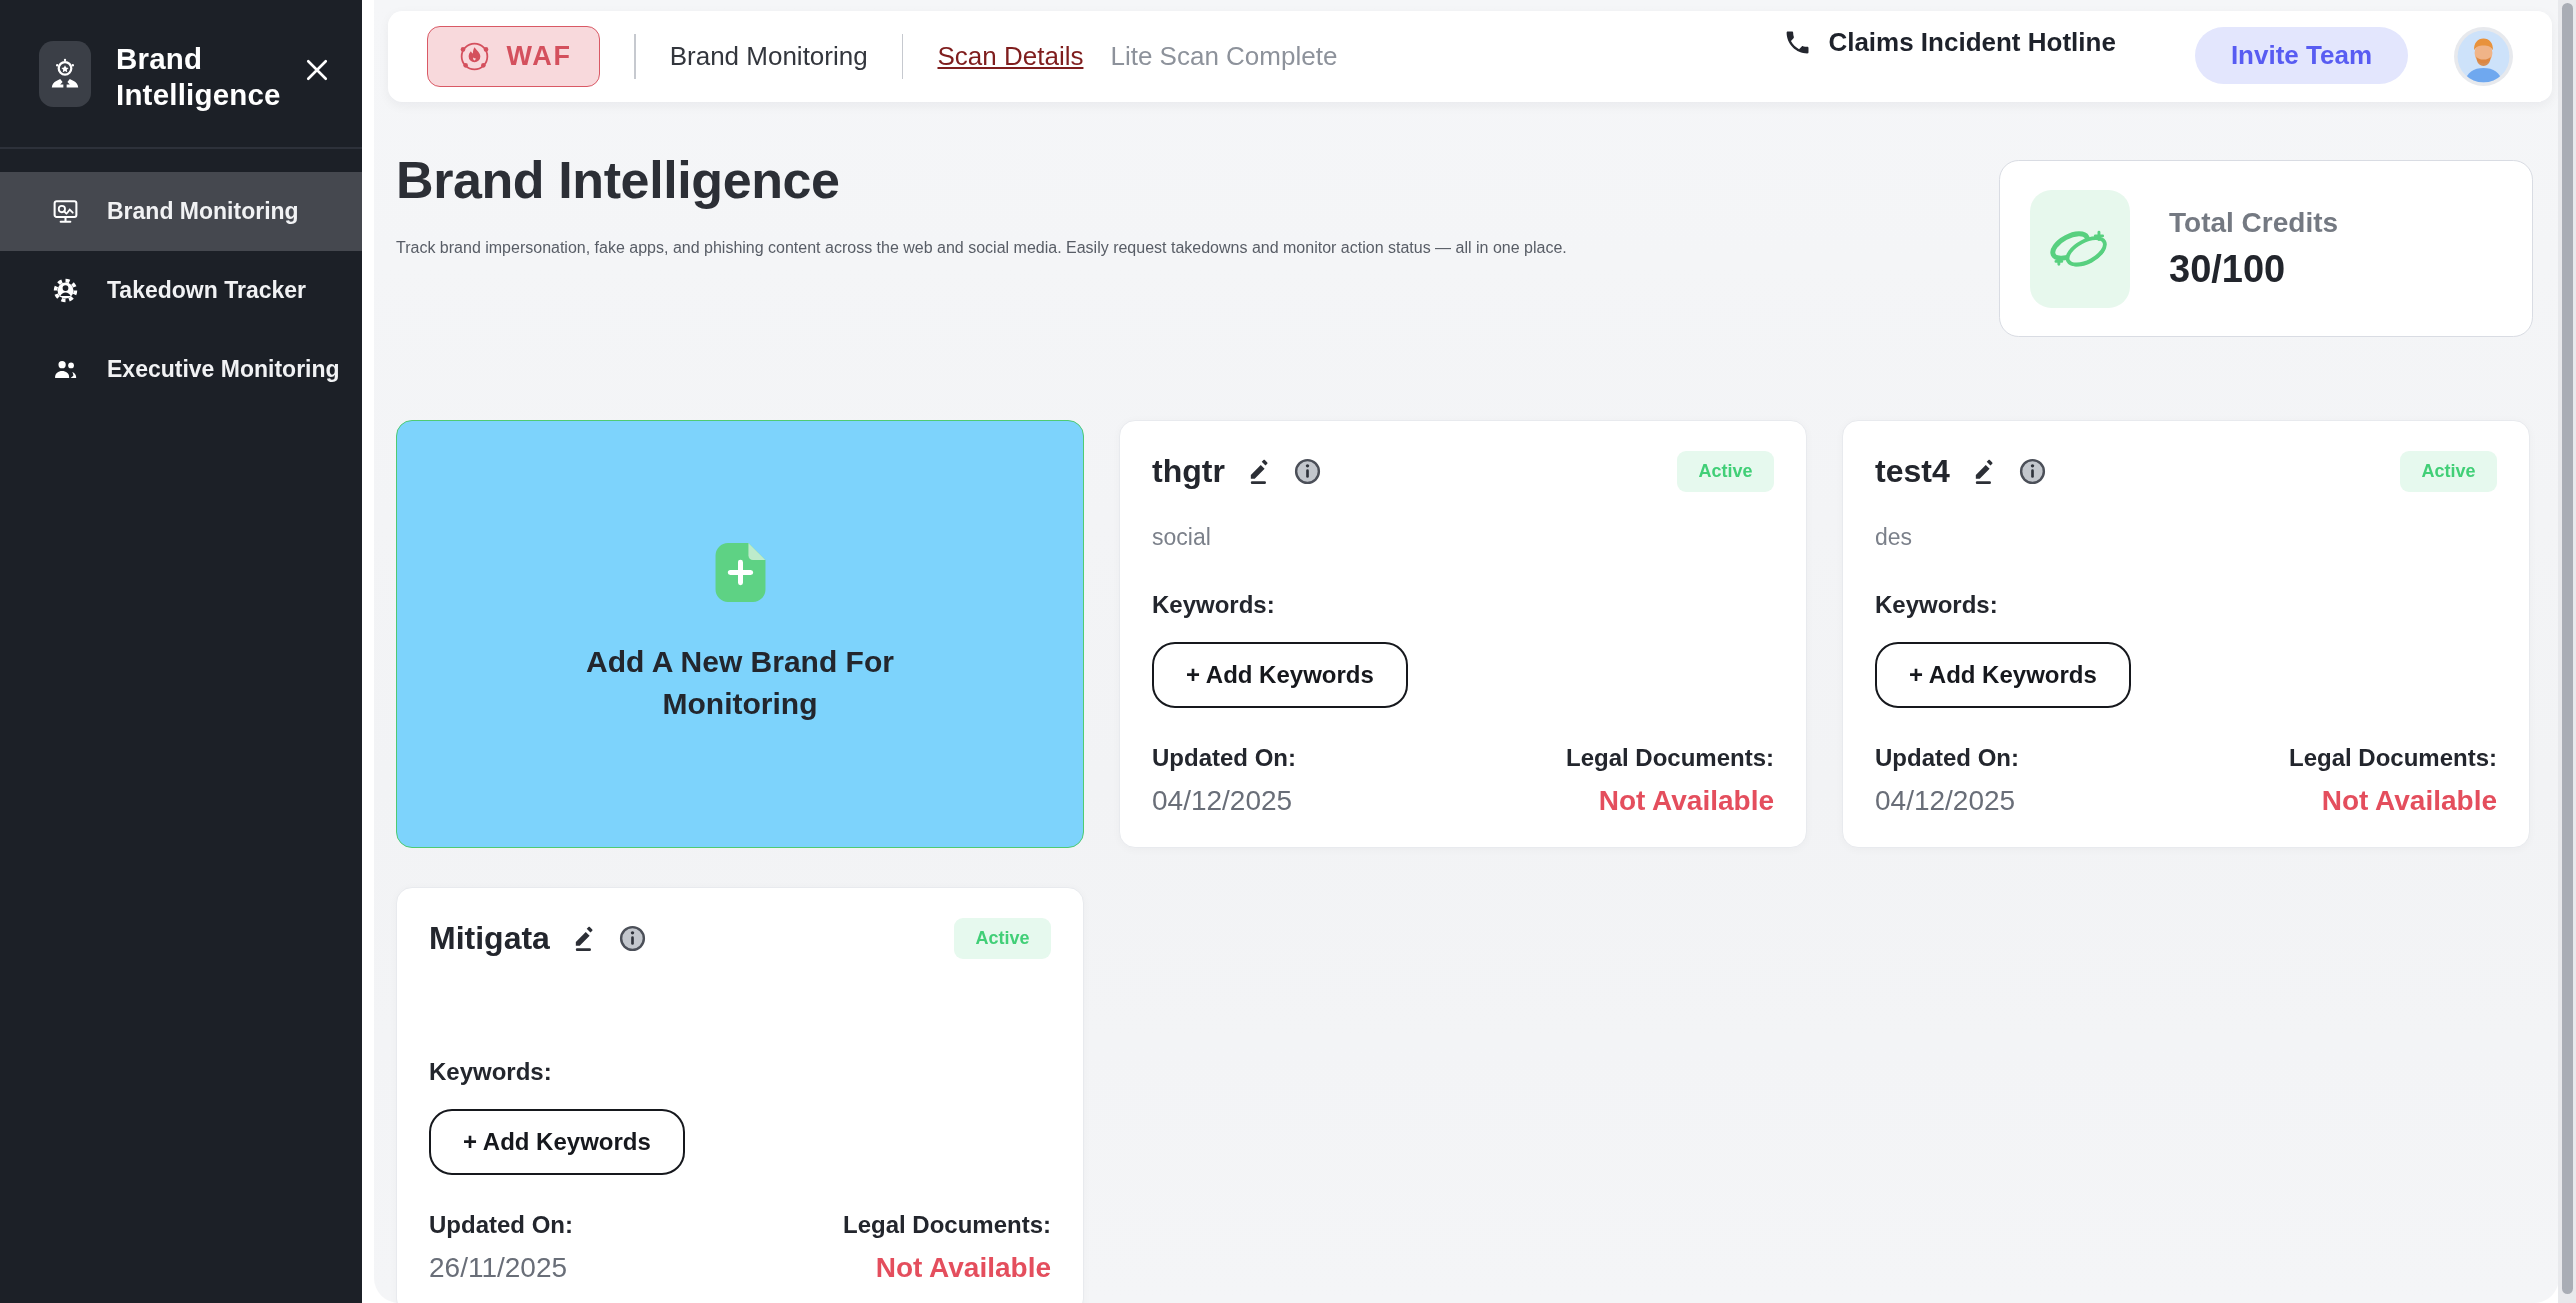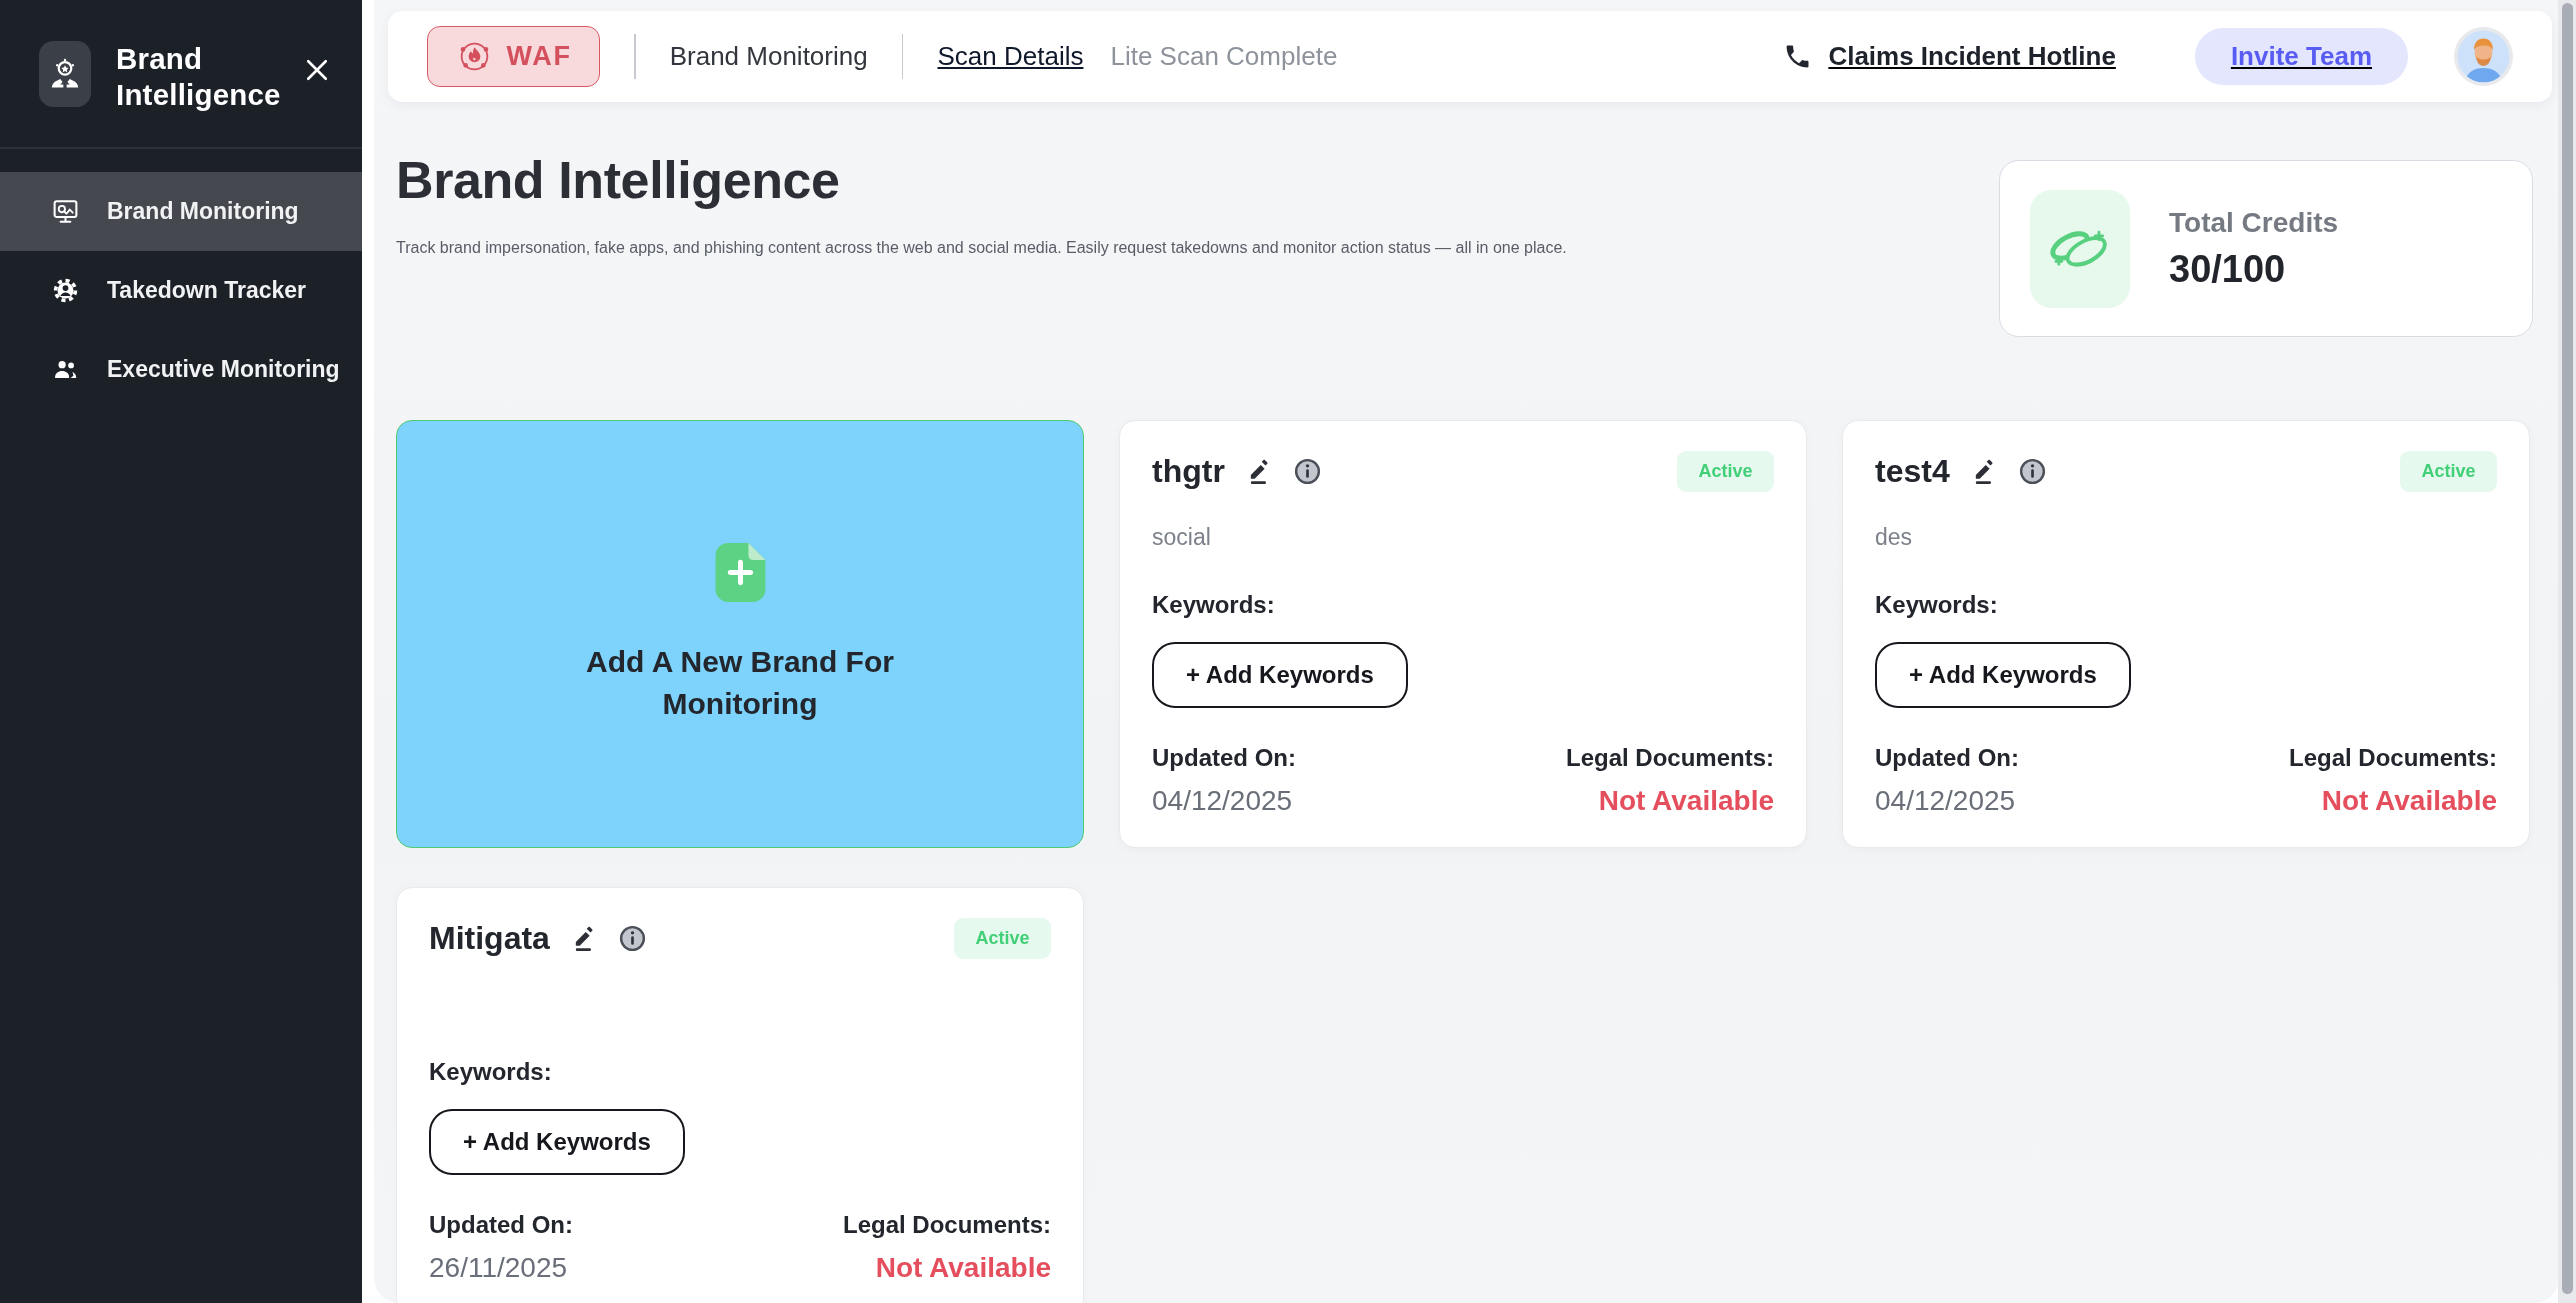--- a/index.html
+++ b/index.html
@@ -28,23 +28,23 @@
   .nav-ic{width:30px;height:30px;display:flex;align-items:center;justify-content:center;flex:0 0 auto;}
 
   
   .topbar{position:absolute;left:388px;top:10.7px;width:2164px;height:91px;background:#fff;border-radius:14.3px;
     box-shadow:0 3.6px 10.7px rgba(25,28,36,.05);display:flex;align-items:center;padding:0 39px;box-sizing:border-box;z-index:4;}
   .waf{display:flex;align-items:center;gap:12.5px;height:59px;padding:0 27px;border:1.8px solid #d95965;border-radius:13px;
     background:#f8d9dc;cursor:pointer;}
   .waf-label{font-size:27px;font-weight:700;color:#d4505d;letter-spacing:1.8px;}
   .vsep{width:1.8px;height:45px;background:#c6c9cf;margin:0 34px;}
   .crumb{font-size:26px;font-weight:500;color:#33363d;}
-  .scanlink{font-size:26px;font-weight:500;color:#0f172a;text-decoration:underline;cursor:pointer;margin-right:27px;}
+  .scanlink{font-size:26px;font-weight:500;color:#7f1d1d;text-decoration:underline;cursor:pointer;margin-right:27px;}
   .scan-status{font-size:26px;color:#8d929b;}
-  .tb-right{margin-left:auto;display:flex;align-items:center;text-decoration:underline;}
+  .tb-right{margin-left:auto;display:flex;align-items:flex-start;}
   .hotline{display:flex;align-items:center;gap:16px;cursor:pointer;}
   .hotline span{font-size:26px;font-weight:700;color:#1e222b;}
   .invite-btn{margin-left:79px;height:57px;padding:0 36px;border:none;border-radius:29px;background:#e3e6fd;
     color:#585cf2;font-size:26px;font-weight:600;font-family:inherit;cursor:pointer;}
   .avatar{margin-left:46px;width:59px;height:59px;border-radius:50%;cursor:pointer;display:flex;}
 
   
   .intro{position:absolute;left:396px;top:150px;z-index:2;}
   .intro h1{margin:0;font-size:52px;font-weight:800;color:#2c2f36;letter-spacing:-0.4px;}
   .intro p{margin:19.7px 0 0 0;width:1225px;font-size:16px;line-height:36px;color:#585d66;}

